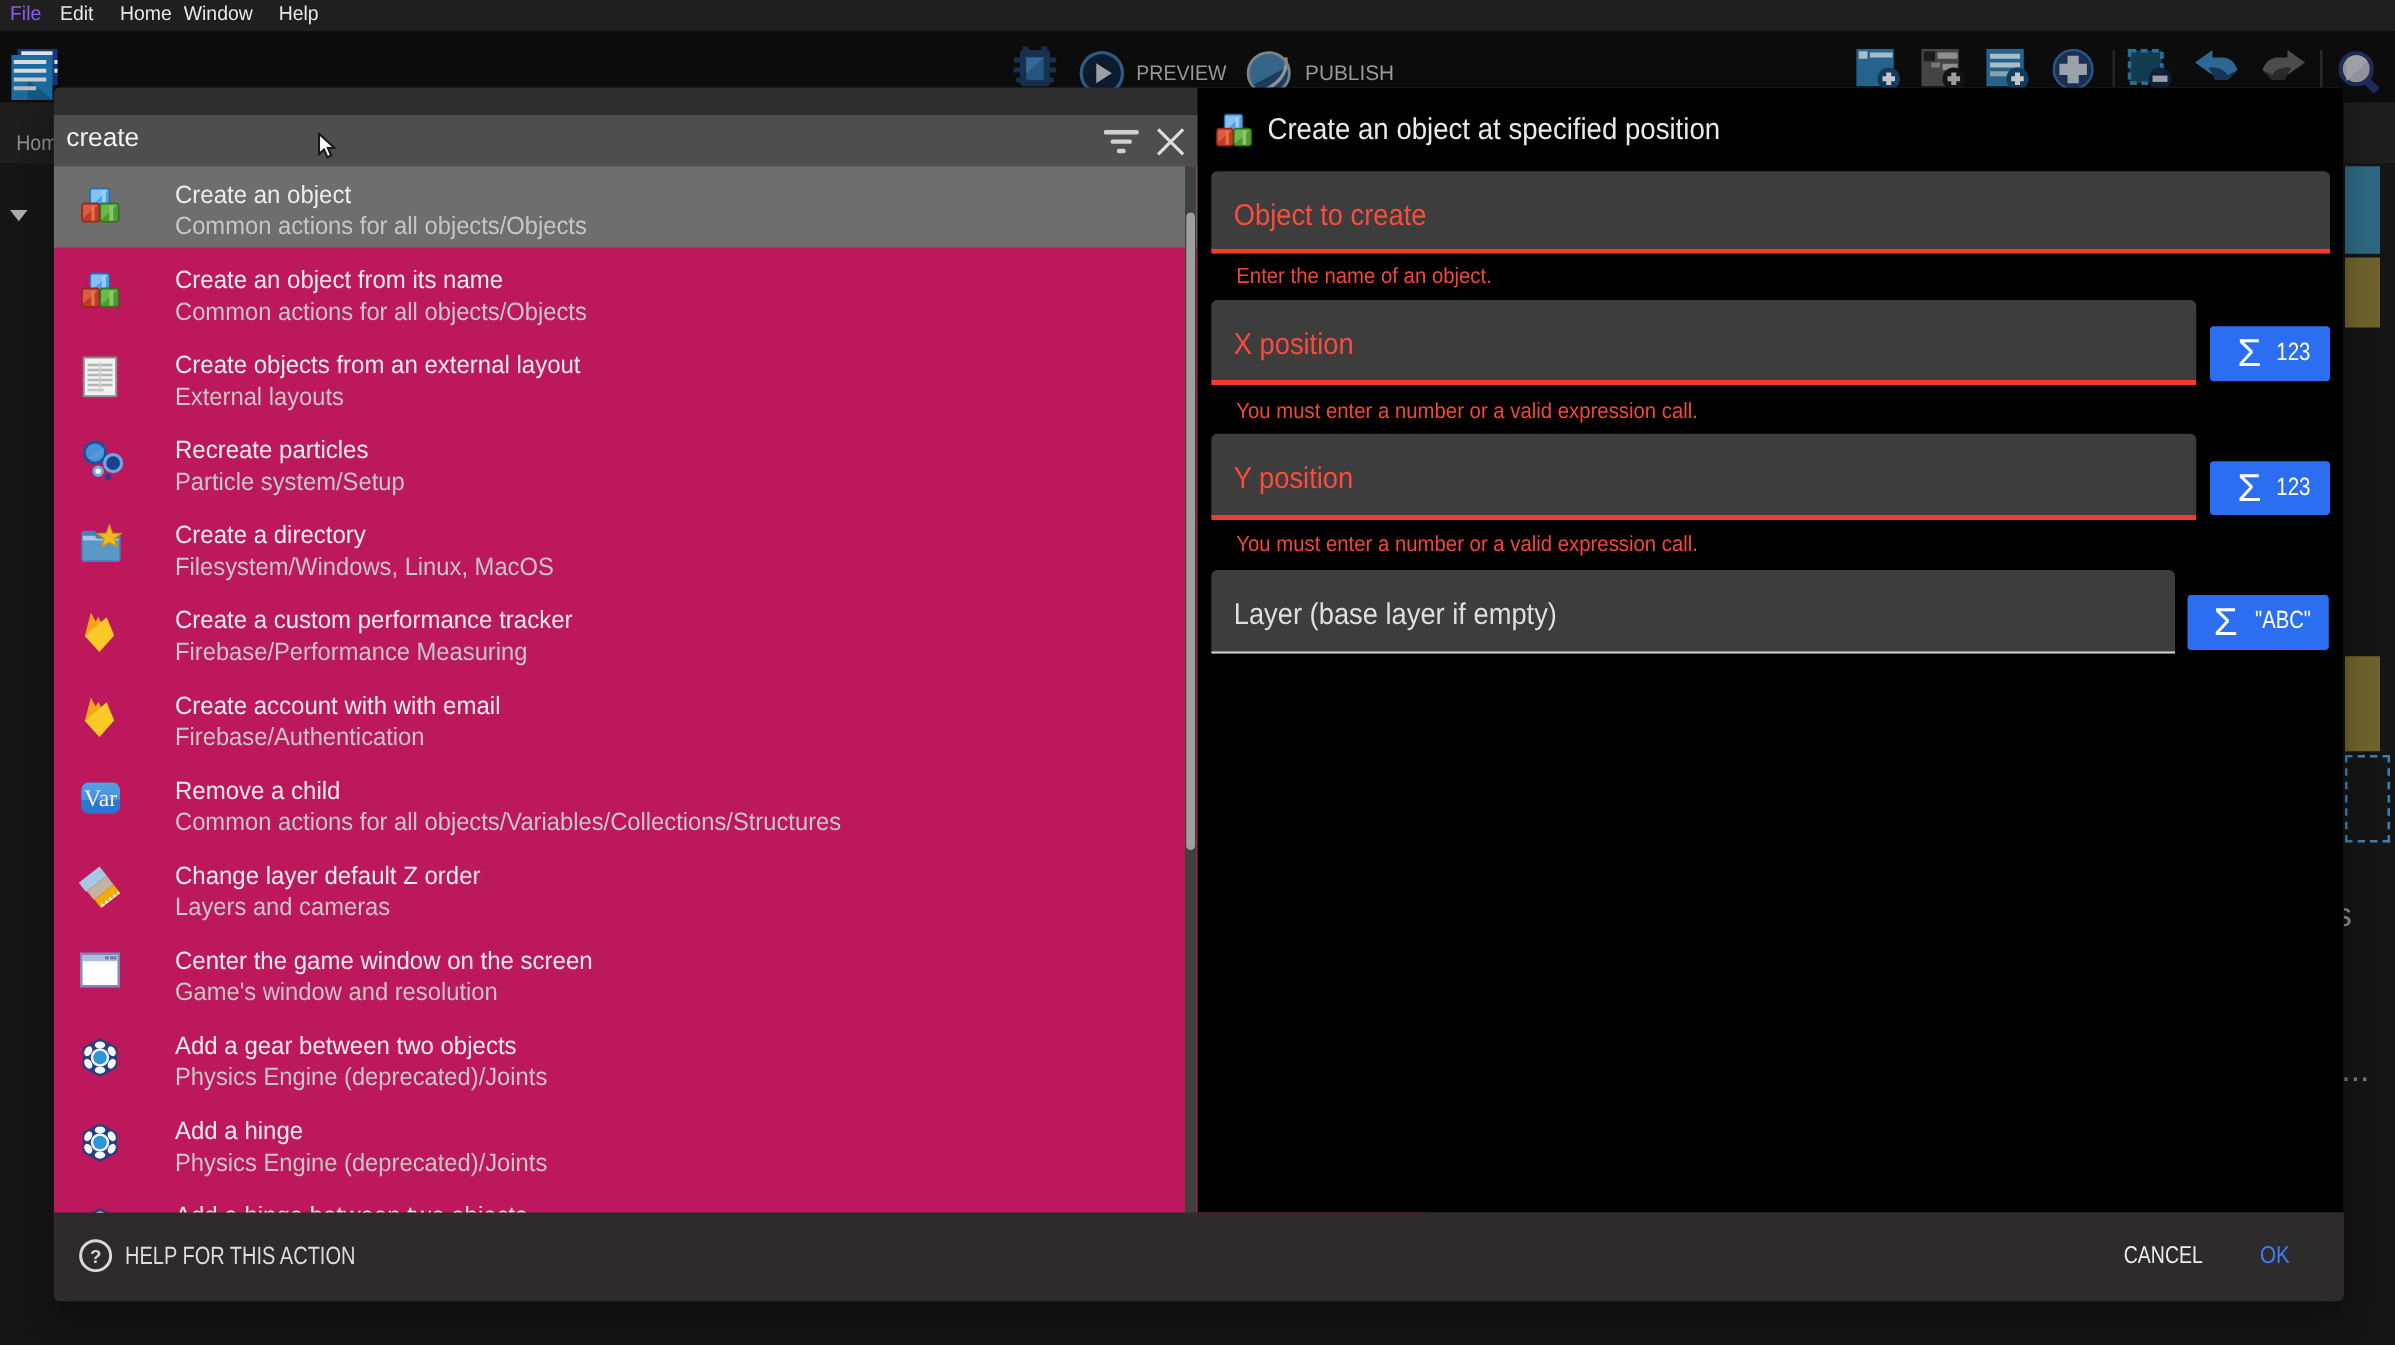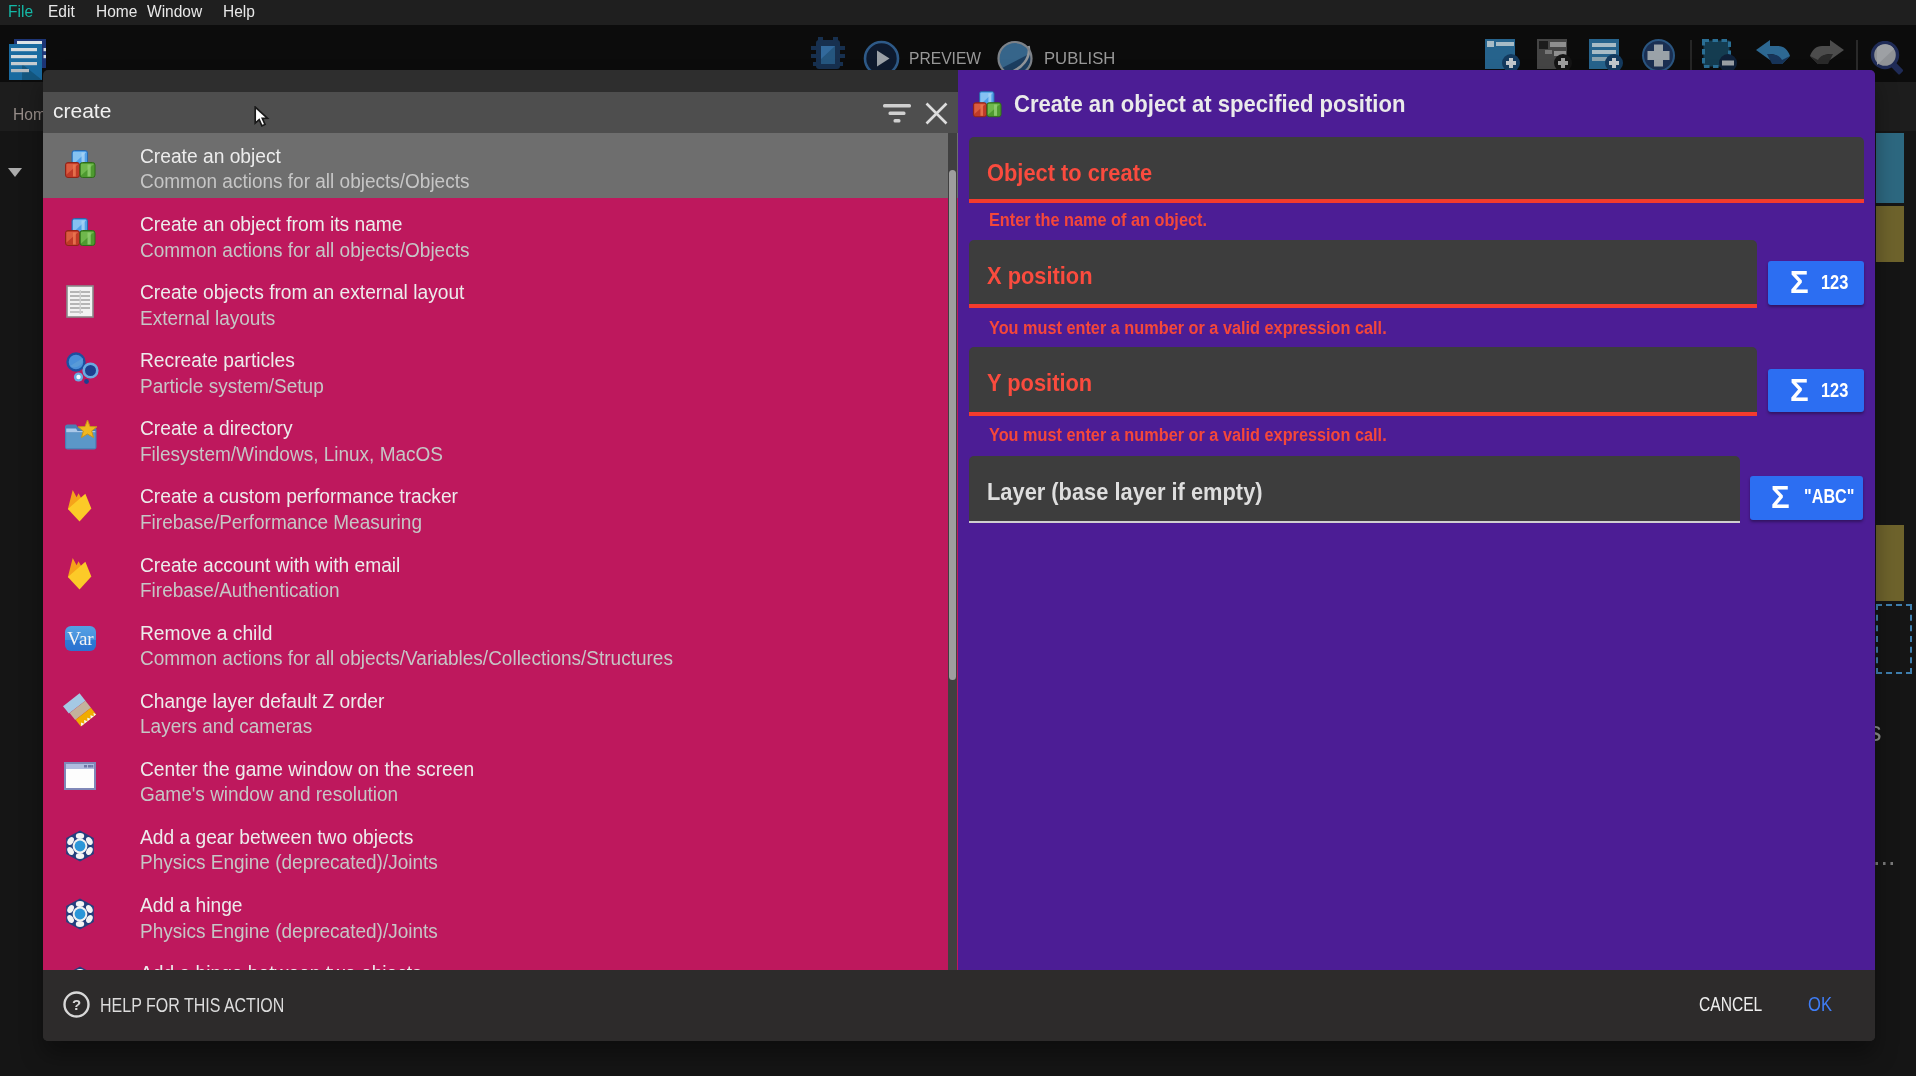--- a/index.html
+++ b/index.html
@@ -11,21 +11,21 @@
 </style>
 </head>
 <body>
 <div id="stage">
 
   <div class="abs" style="left:0;top:0;width:1916px;height:25px;background:#1f1f1f;"></div>
   <div class="abs" style="left:0;top:25px;width:1916px;height:57px;background:#0c0c0c;"></div>
   <div class="abs" style="left:0;top:82px;width:1916px;height:49px;background:#1d1d1d;"></div>
   <div class="abs" style="left:0;top:131px;width:1916px;height:945px;background:#151515;"></div>
 
-  <div class="txt" style="left:8px;top:4px;font-size:16px;color:#14b8a6;transform:scaleX(.97);transform-origin:0 0;">File</div>
+  <div class="txt" style="left:8px;top:4px;font-size:16px;color:#8b5cf6;transform:scaleX(.97);transform-origin:0 0;">File</div>
   <div class="txt" style="left:48px;top:4px;font-size:16px;color:#e8e8e8;transform:scaleX(.97);transform-origin:0 0;">Edit</div>
   <div class="txt" style="left:96px;top:4px;font-size:16px;color:#e8e8e8;transform:scaleX(.97);transform-origin:0 0;">Home</div>
   <div class="txt" style="left:147px;top:4px;font-size:16px;color:#e8e8e8;transform:scaleX(.97);transform-origin:0 0;">Window</div>
   <div class="txt" style="left:223px;top:4px;font-size:16px;color:#e8e8e8;transform:scaleX(.97);transform-origin:0 0;">Help</div>
 
   <svg class="abs" style="left:9px;top:39px;" width="38" height="41" viewBox="0 0 38 41">
     <rect x="5" y="0" width="32" height="29" fill="#1d3576"></rect>
     <rect x="8" y="2" width="25" height="3" fill="#dde3e6"></rect>
     <rect x="0" y="5" width="33" height="36" fill="#1a6ba0"></rect>
     <path d="M13 25 L33 41 L13 41 Z" fill="#14577f"></path>
@@ -308,21 +308,21 @@
   </g>
           </svg>
           <div class="txt" style="left:97px;top:871.1px;font-size:20px;color:#ececec;transform:scaleX(.96);transform-origin:0 0;">Add a hinge between two objects</div>
           <div class="txt" style="left:97px;top:896.6px;font-size:20px;color:#c6c6c6;transform:scaleX(.95);transform-origin:0 0;">Physics Engine (deprecated)/Joints</div>
         </div>
 
       <div class="abs" style="left:905px;top:41px;width:9px;height:859px;background:#404040;"></div>
       <div class="abs" style="left:906px;top:78px;width:7px;height:510px;background:#9e9e9e;border-radius:4px;"></div>
     </div>
 
-    <div class="abs" style="left:915px;top:0;width:917px;height:900px;background:#4c1d95;font-weight:bold;">
+    <div class="abs" style="left:915px;top:0;width:917px;height:900px;background:#000000;">
       <svg class="abs" style="left:14px;top:20px;" width="30" height="30" viewBox="0 0 32 32" id="cubehdr">
   <g>
    <rect x="8" y="1.5" width="15.5" height="16" rx="2.5" fill="#4f9fe8" stroke="#2b66a8" stroke-width="1"></rect>
    <path d="M9 3 L22.5 3 L9 15.5 Z" fill="#85c2f2"></path>
    <rect x="17.5" y="3.5" width="3.2" height="13" fill="#a6d2f4" opacity="0.85"></rect>
    <rect x="1.5" y="13.5" width="14" height="15" rx="2.5" fill="#c03a28" stroke="#8e2418" stroke-width="1"></rect>
    <path d="M2.5 15 L14.5 15 L2.5 25.5 Z" fill="#da5c40"></path>
    <rect x="9" y="15.5" width="2.8" height="12" fill="#e8764f" opacity="0.9"></rect>
    <rect x="16" y="13.5" width="15" height="15" rx="2.5" fill="#4e9a30" stroke="#2f6b1a" stroke-width="1"></rect>
    <path d="M17 15 L30 15 L17 26.5 Z" fill="#6fb84c"></path>

